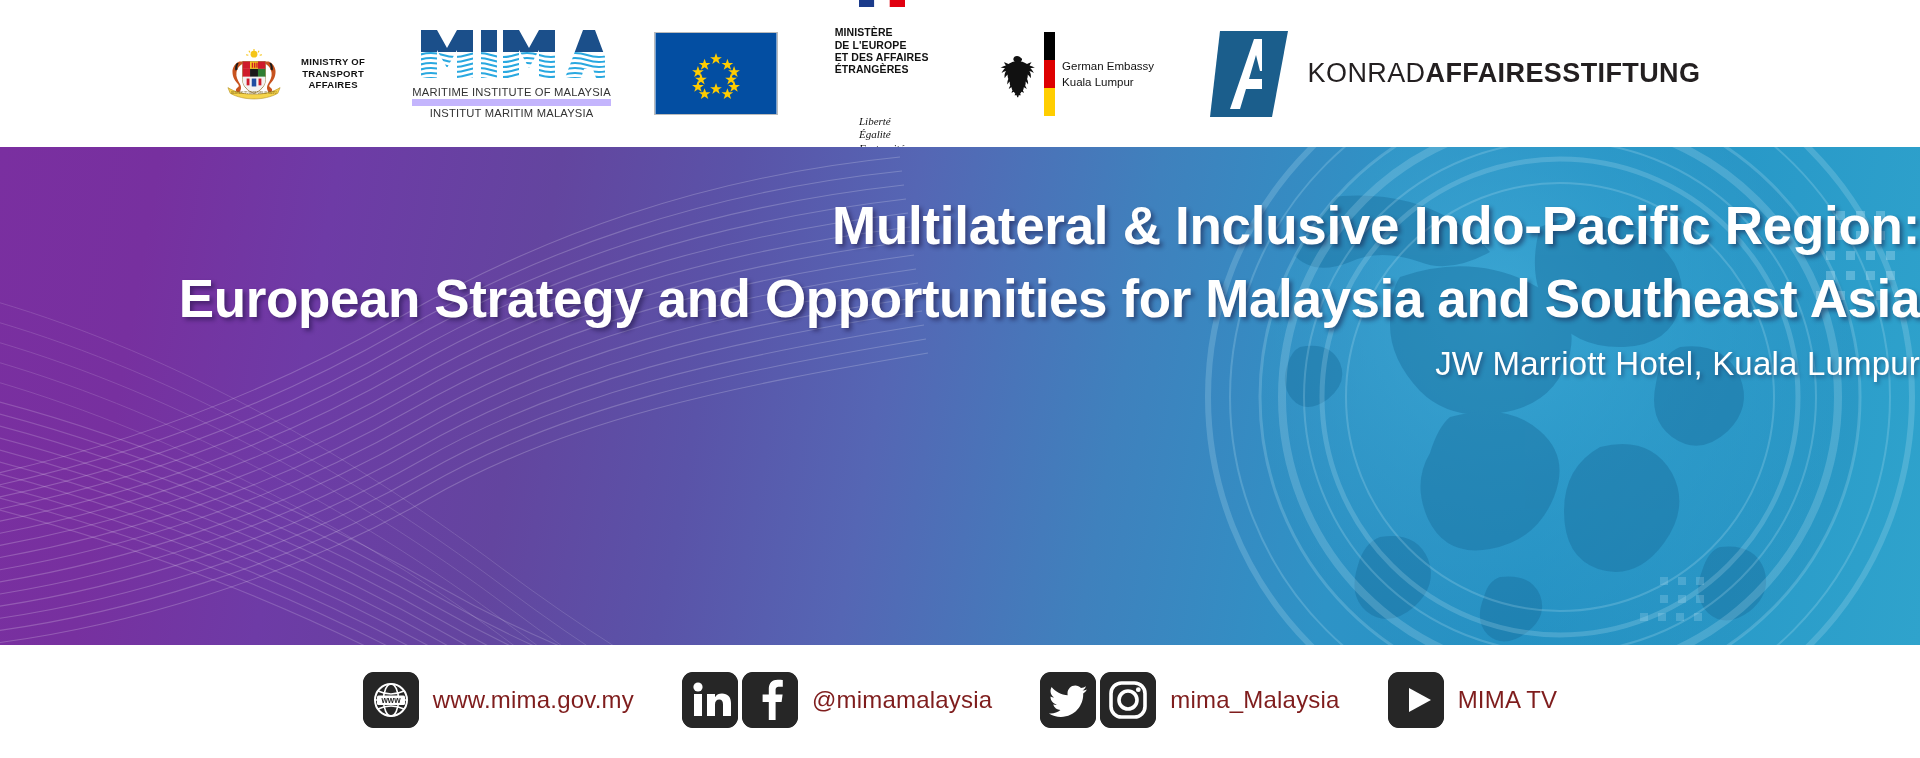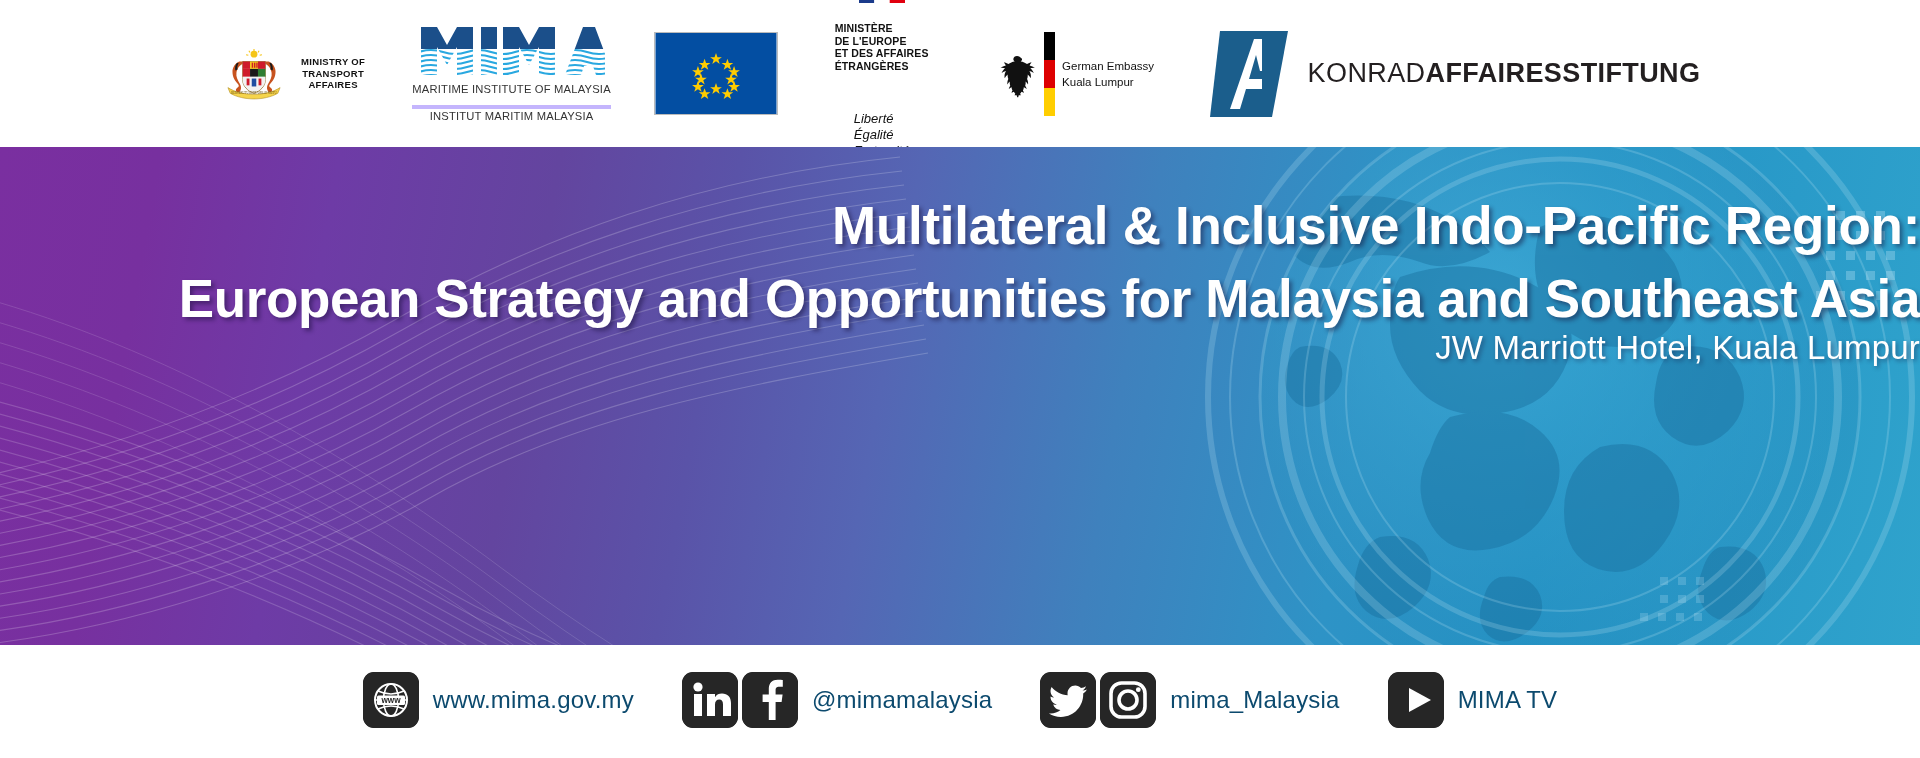--- a/index.html
+++ b/index.html
@@ -29,34 +29,34 @@
     line-height:1.25; letter-spacing:.3px;
   }
 
   
   .mima-logo { width:196px; display:flex; flex-direction:column; align-items:center; }
   .mima-mark { width:186px; height:56px; }
   .mima-line {
     font-size:11.2px; color:#333; letter-spacing:.2px; white-space:nowrap;
     font-family:"Liberation Sans", sans-serif;
   }
-  .mima-line.top { border-bottom:4px solid #c4b5fd; padding-bottom:10px; margin-top:2px;}
+  .mima-line.top { border-bottom:7px solid #c4b5fd; padding-bottom:1px; margin-top:2px;}
   .mima-line.bot { padding-top:1px; }
 
   
   .eu-flag { width:124px; height:83px; border:1px solid #bbb; }
 
   
   .fr-logo { display:flex; flex-direction:column; gap:19px; width:120px; }
   .fr-flag { width:46px; height:16px; }
   .fr-title {
     font-size:10.5px; font-weight:bold; color:#111; line-height:1.18;
     letter-spacing:.1px; text-transform:uppercase;
   }
-  .fr-motto { font-size:13px; font-style:italic; color:#111; line-height:1.25; margin-top:20px; }
+  .fr-motto { font-size:11px; font-style:italic; color:#111; line-height:1.25; margin-top:20px;font-family:Liberation Serif, serif; }
 
   
   .de-logo { display:flex; align-items:center; gap:7px; width:180px; }
   .de-eagle { width:40px; height:46px; margin-top:2px; }
   .de-bar { width:11px; height:84px; display:flex; flex-direction:column; }
   .de-bar i { display:block; width:100%; flex:1; }
   .de-text { font-size:11.5px; color:#111; line-height:1.35; margin-top:2px; }
 
   
   .kas-logo { display:flex; align-items:center; gap:12px; }
@@ -95,36 +95,37 @@
     letter-spacing:-.4px; white-space:nowrap;
     text-shadow:3px 3px 4px rgba(20,10,50,.45);
   }
   .t-date {
     margin-top:74px;
     font-size:36px; font-weight:bold; color:#fff;
     letter-spacing:-.2px; white-space:nowrap;
     text-shadow:2px 2px 4px rgba(20,10,50,.45);
   }
   .t-venue {
+    margin-top:16px;
     font-size:33px; font-weight:400; color:#fff;
     letter-spacing:.2px; white-space:nowrap;
     text-shadow:2px 2px 4px rgba(20,10,50,.40);
   }
 
   
   .footer {
     position:absolute; left:0; top:645px; width:1920px; height:110px;
     background:#ffffff;
     display:flex; align-items:center; justify-content:center;
     gap:48px;
   }
   .fgroup { display:flex; align-items:center; gap:14px; }
   .fgroup .icons { display:flex; align-items:center; gap:4px; }
   .sicon { width:56px; height:56px; border-radius:11px; background:#262626; display:block; }
-  .flabel { font-size:24px; color:#0c4a6e; letter-spacing:.2px; white-space:nowrap; }
+  .flabel { font-size:24px; color:#7f1d1d; letter-spacing:.2px; white-space:nowrap; }
 </style>
 </head>
 <body>
 
 <div class="banner-page">
 
   <div class="logo-header">
 
     <div class="logo-slot mot-logo">
       <svg class="mot-crest" viewBox="0 0 120 88">

